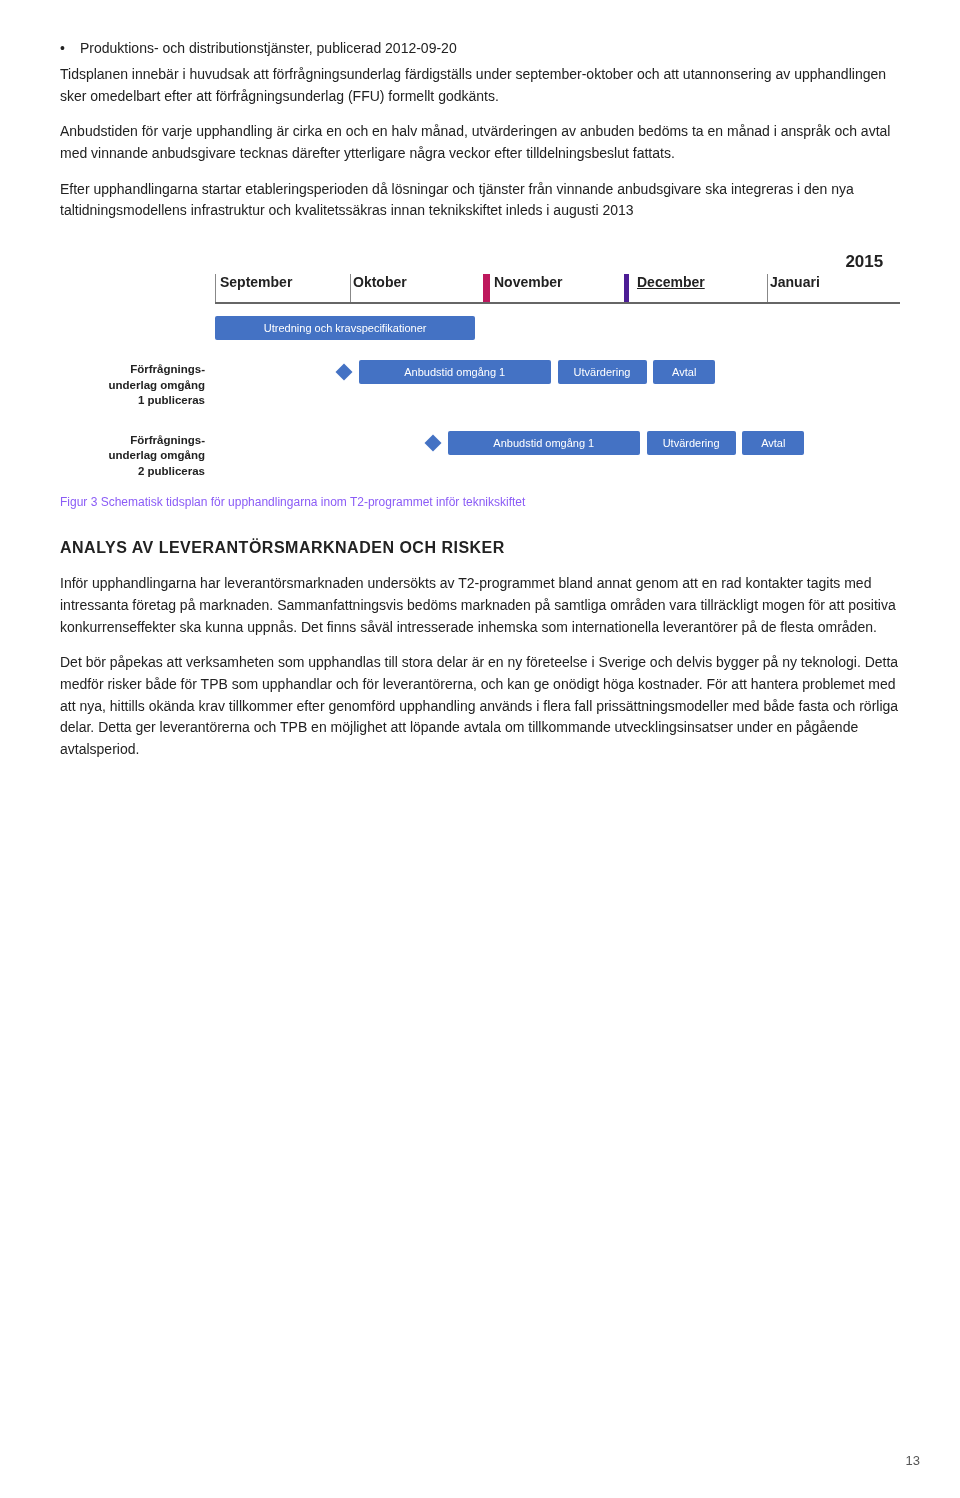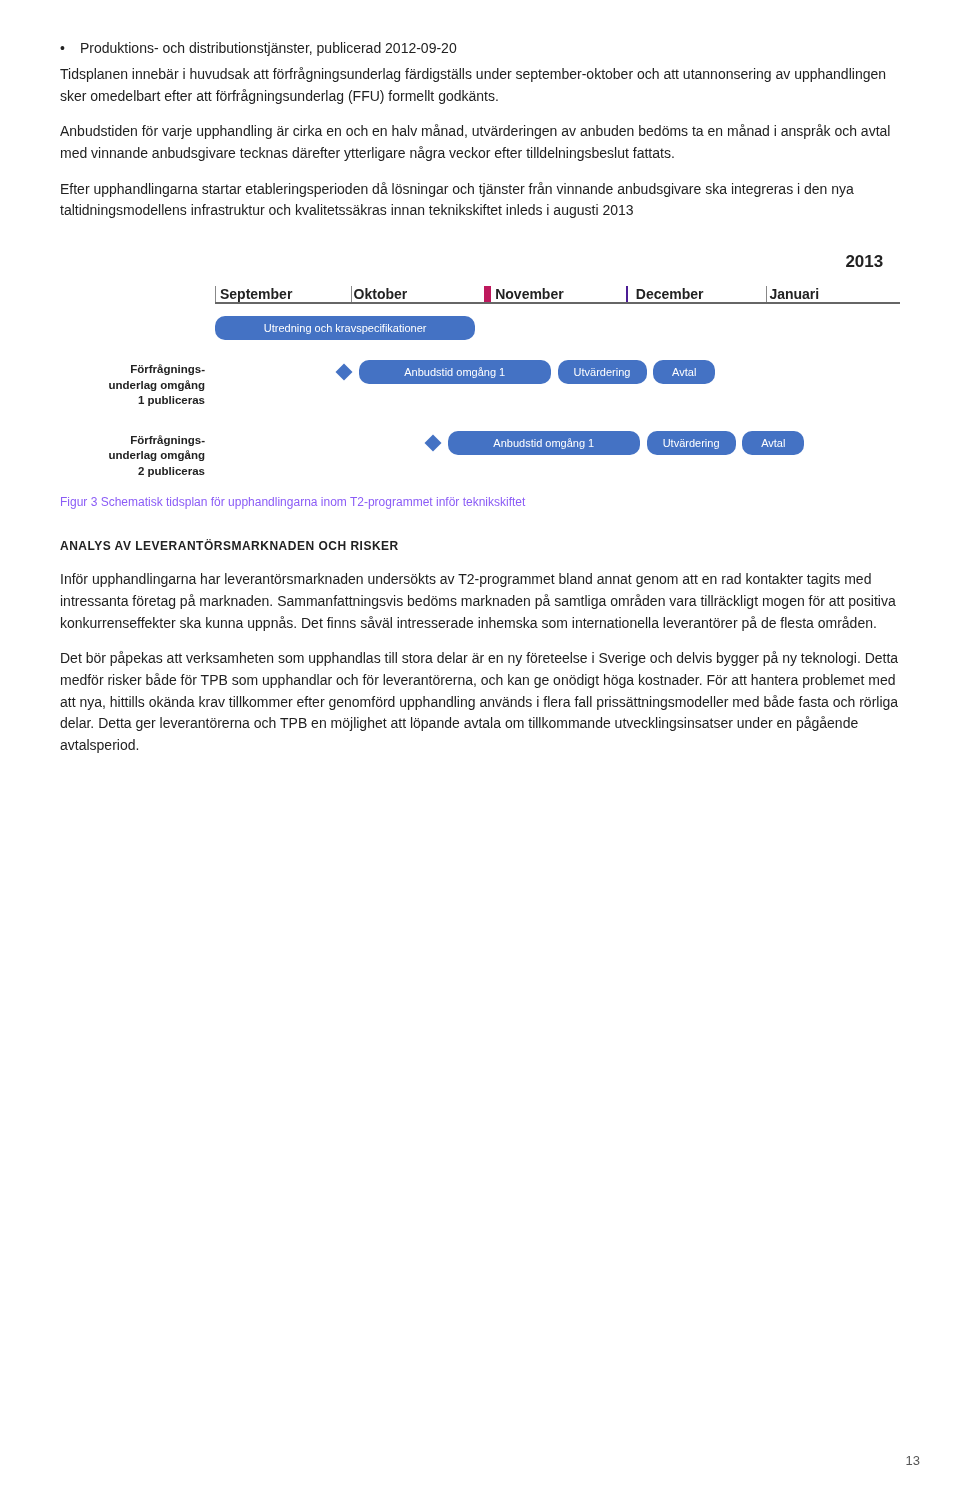--- a/index.html
+++ b/index.html
@@ -25,21 +25,21 @@
       margin-bottom: 14px;
       line-height: 1.55;
     }
     .figure-caption {
       font-size: 12px;
       color: #8b5cf6;
       margin-top: 16px;
       margin-bottom: 30px;
     }
     .section-heading {
-      font-size: 12px;
+      font-size: 16px;
       font-weight: bold;
       letter-spacing: 0.5px;
       color: #222;
       text-transform: uppercase;
       margin-bottom: 16px;
       margin-top: 30px;
     }
     .page-number {
       position: fixed;
       bottom: 30px;
@@ -73,21 +73,21 @@
 
 <style>
   .timeline-redo { margin: 30px 0 10px 0; }
   .tl-row { display: flex; width: 100%; align-items: center; }
   .tl-lbl { width: 155px; flex-shrink: 0; font-size: 11.5px; font-weight: bold; text-align: right; padding-right: 10px; line-height: 1.35; color: #222; }
   .tl-trk { flex: 1; position: relative; }
   .g-b {
     position: absolute;
     height: 24px;
     top: 2px;
-    border-radius: 10px;
+    border-radius: 2px;
     display: flex;
     align-items: center;
     justify-content: center;
     font-size: 11px;
     color: #fff;
     white-space: nowrap;
     overflow: hidden;
     padding: 0 5px;
     background: #4472C4;
   }
@@ -98,32 +98,32 @@
     transform: rotate(45deg);
     top: 8px;
   }
 </style>
 
 <div class="timeline-redo">
 
   <div style="display:flex; width:100%; margin-bottom:2px;">
     <div style="width:155px; flex-shrink:0;"></div>
     <div style="flex:1; display:flex; justify-content:flex-end; padding-right:2%;">
-      <span style="font-size:17px; font-weight:bold; color:#222;">2013</span>
+      <span style="font-size:17px; font-weight:bold; color:#222;">2015</span>
     </div>
   </div>
 
   <div class="tl-row">
     <div class="tl-lbl"></div>
     <div class="tl-trk" style="height:28px;">
-      <div style="display:flex; width:100%; height:100%;align-items:flex-end;">
+      <div style="display:flex; width:100%; height:100%;">
         <div style="flex:1; font-size:14px; font-weight:bold; border-left:1px solid #888; padding-left:4px;">September</div>
         <div style="flex:1; font-size:14px; font-weight:bold; border-left:1px solid #888; padding-left:2px;">Oktober</div>
         <div style="flex:1; font-size:14px; font-weight:bold; border-left:7px solid #be185d; padding-left:4px;">November</div>
-        <div style="flex:1; font-size:14px; font-weight:bold; border-left:2px solid #4c1d95; padding-left:8px;">December</div>
+        <div style="flex:1; font-size:14px; font-weight:bold; border-left:5px solid #4c1d95; padding-left:8px;text-decoration:underline;">December</div>
         <div style="flex:1; font-size:14px; font-weight:bold; border-left:1px solid #888; padding-left:2px;">Januari</div>
       </div>
     </div>
   </div>
 
   <div class="tl-row">
     <div class="tl-lbl"></div>
     <div class="tl-trk" style="height:2px; background:#666;"></div>
   </div>
 

